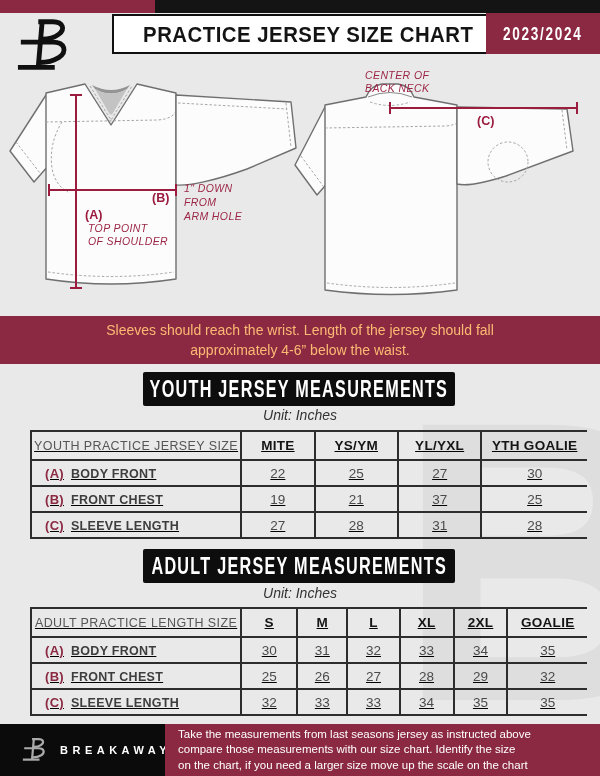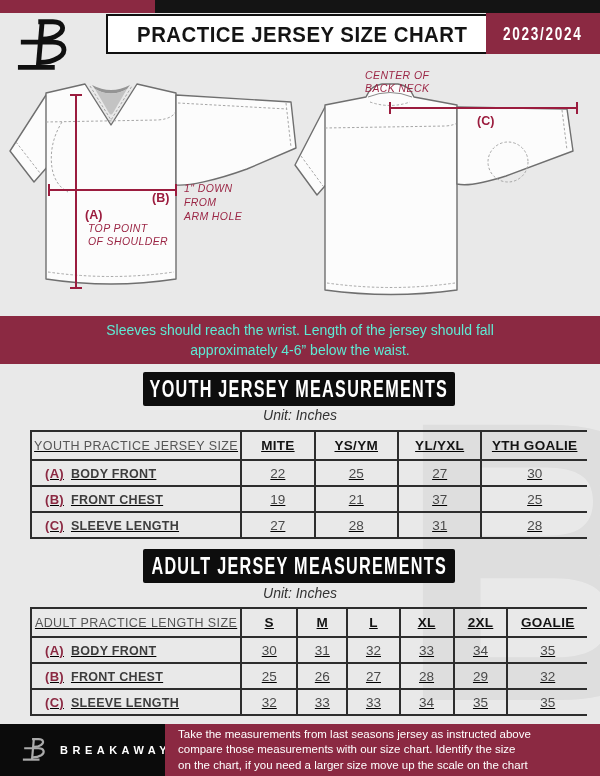--- a/index.html
+++ b/index.html
@@ -3,41 +3,41 @@
 <meta charset="utf-8">
 <style>
   html,body{margin:0;padding:0;background:#cfcfcf;}
   .page{position:relative;width:600px;height:776px;background:#e9e9e9;overflow:hidden;
         font-family:"Liberation Sans",sans-serif;}
   
   .strip{position:absolute;top:0;left:0;width:600px;height:13px;background:#141414;}
   .strip-maroon{position:absolute;top:0;left:0;width:155px;height:13px;background:#8b2942;}
   
   .logo-main{position:absolute;left:16px;top:15px;width:62px;height:62px;color:#101010;z-index:3;}
-  .title-box{position:absolute;left:106px;top:14px;width:392px;height:40px;background:#ffffff;
+  .title-box{position:absolute;left:112px;top:14px;width:392px;height:40px;background:#ffffff;
              border:2px solid #101010;box-sizing:border-box;display:flex;align-items:center;
              justify-content:center;z-index:2;}
   .title-box span{font-weight:bold;font-size:21px;letter-spacing:.5px;color:#141414;
                   transform:scale(.97,1.08);white-space:nowrap;}
   .year-box{position:absolute;left:486px;top:13px;width:114px;height:41px;background:#8b2942;
             display:flex;align-items:center;justify-content:center;z-index:2;}
   .year-box span{color:#fff;font-weight:bold;font-size:16px;letter-spacing:2px;
                  transform:scale(.85,1.2);white-space:nowrap;}
   
   .diagram{position:absolute;left:0;top:68px;width:600px;height:245px;z-index:1;}
   .jersey{fill:#fcfcfc;stroke:#6f6f6f;stroke-width:1.4;stroke-linejoin:round;}
   .seam{fill:none;stroke:#a6a6a6;stroke-width:1;stroke-dasharray:2.5 2;}
   .thinln{fill:none;stroke:#8a8a8a;stroke-width:1;}
   .graynk{fill:#c3c3c3;stroke:none;}
   .darknk{fill:#949494;stroke:none;}
   .mline{stroke:#9b1c3e;stroke-width:2;fill:none;}
   .anno{fill:#9b2645;font-size:10.5px;font-style:italic;font-weight:500;letter-spacing:.4px;}
   .albl{fill:#9b1c3e;font-size:12.5px;font-weight:bold;}
   
-  .notice{position:absolute;left:0;top:316px;width:600px;height:48px;background:#8b2942;color:#5eead4;
+  .notice{position:absolute;left:0;top:316px;width:600px;height:48px;background:#8b2942;color:#fdba74;
           display:flex;flex-direction:column;align-items:center;justify-content:center;
           font-size:14px;line-height:1.45;z-index:2;}
   
   .banner{position:absolute;left:143px;width:312px;height:34px;background:#0d0d0d;border-radius:2px;
           display:flex;align-items:center;justify-content:center;z-index:2;}
   .banner span{color:#fff;font-weight:bold;font-size:18px;letter-spacing:1.4px;
                transform:scale(.9,1.3);white-space:nowrap;}
   #youth-banner{top:372px;} #adult-banner{top:549px;}
   .unit{position:absolute;left:0;width:600px;text-align:center;font-style:italic;
         font-size:14px;color:#333;z-index:2;}

